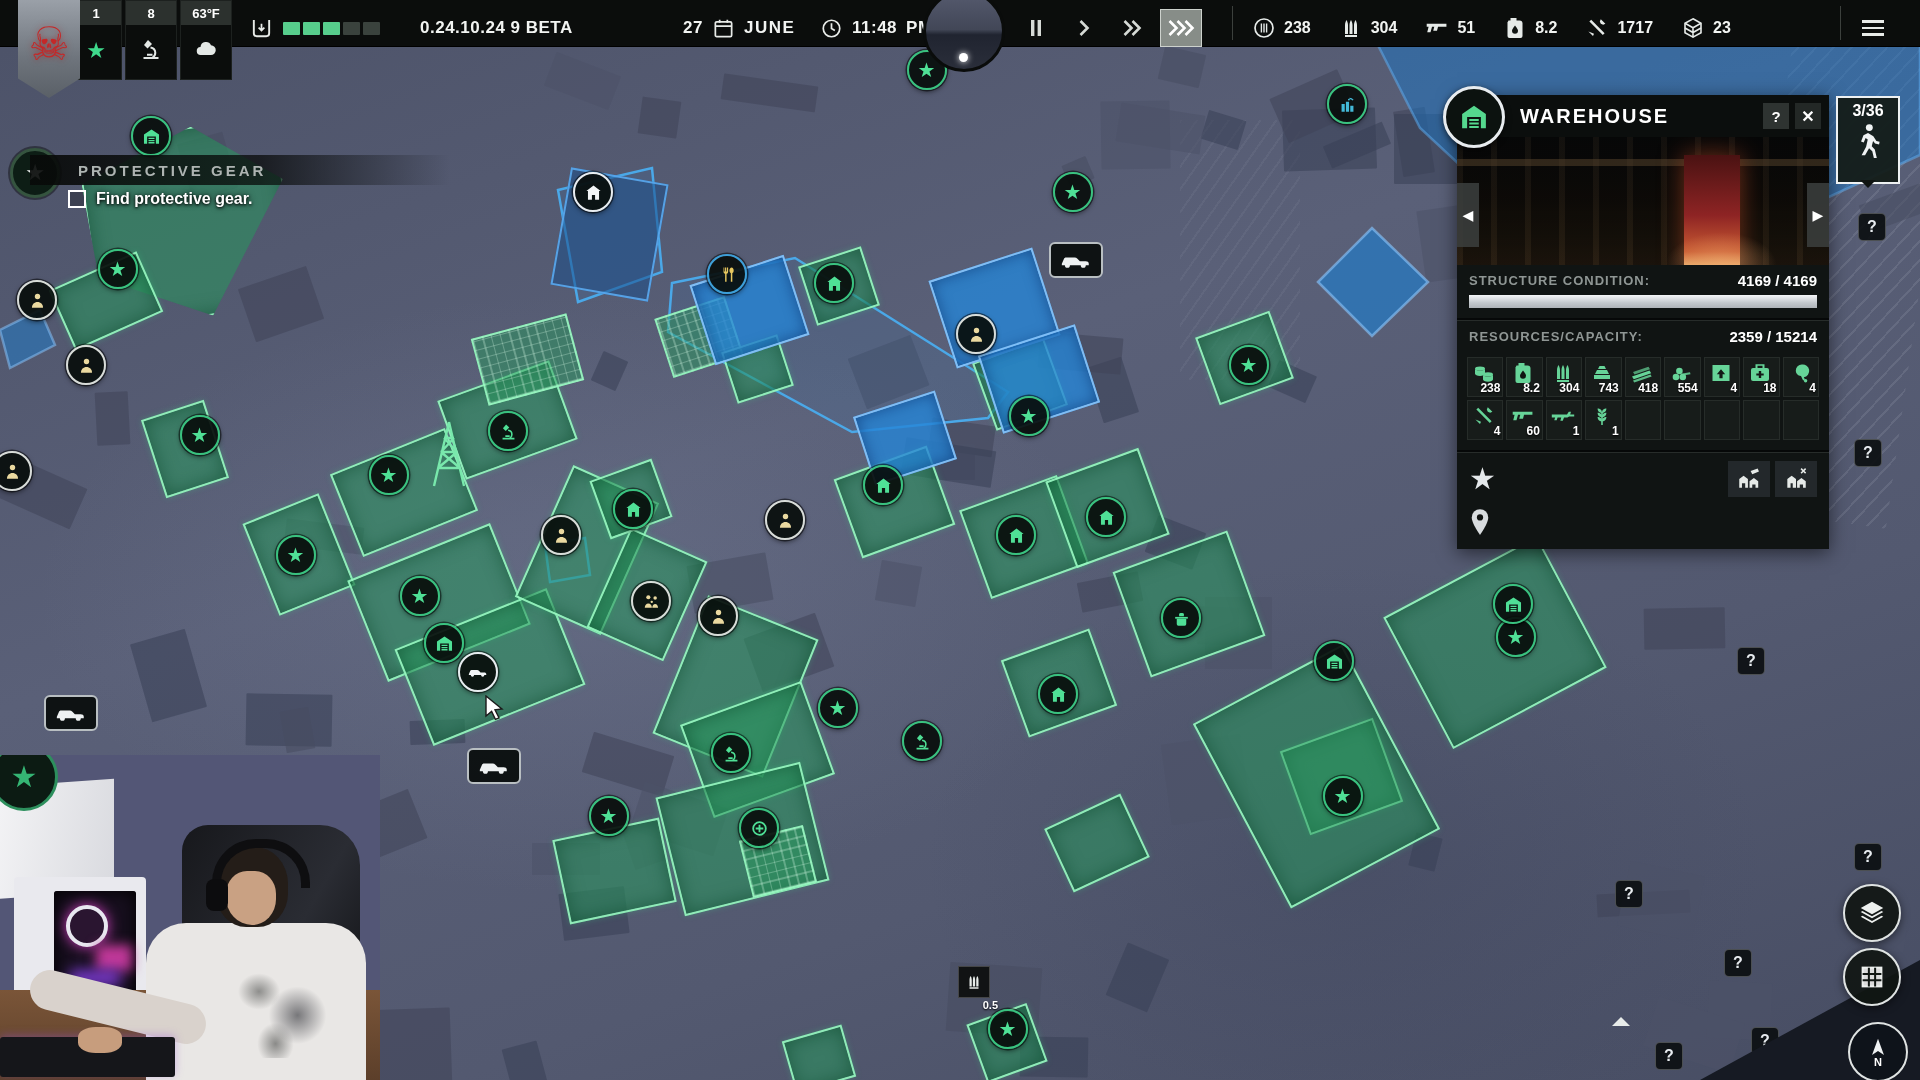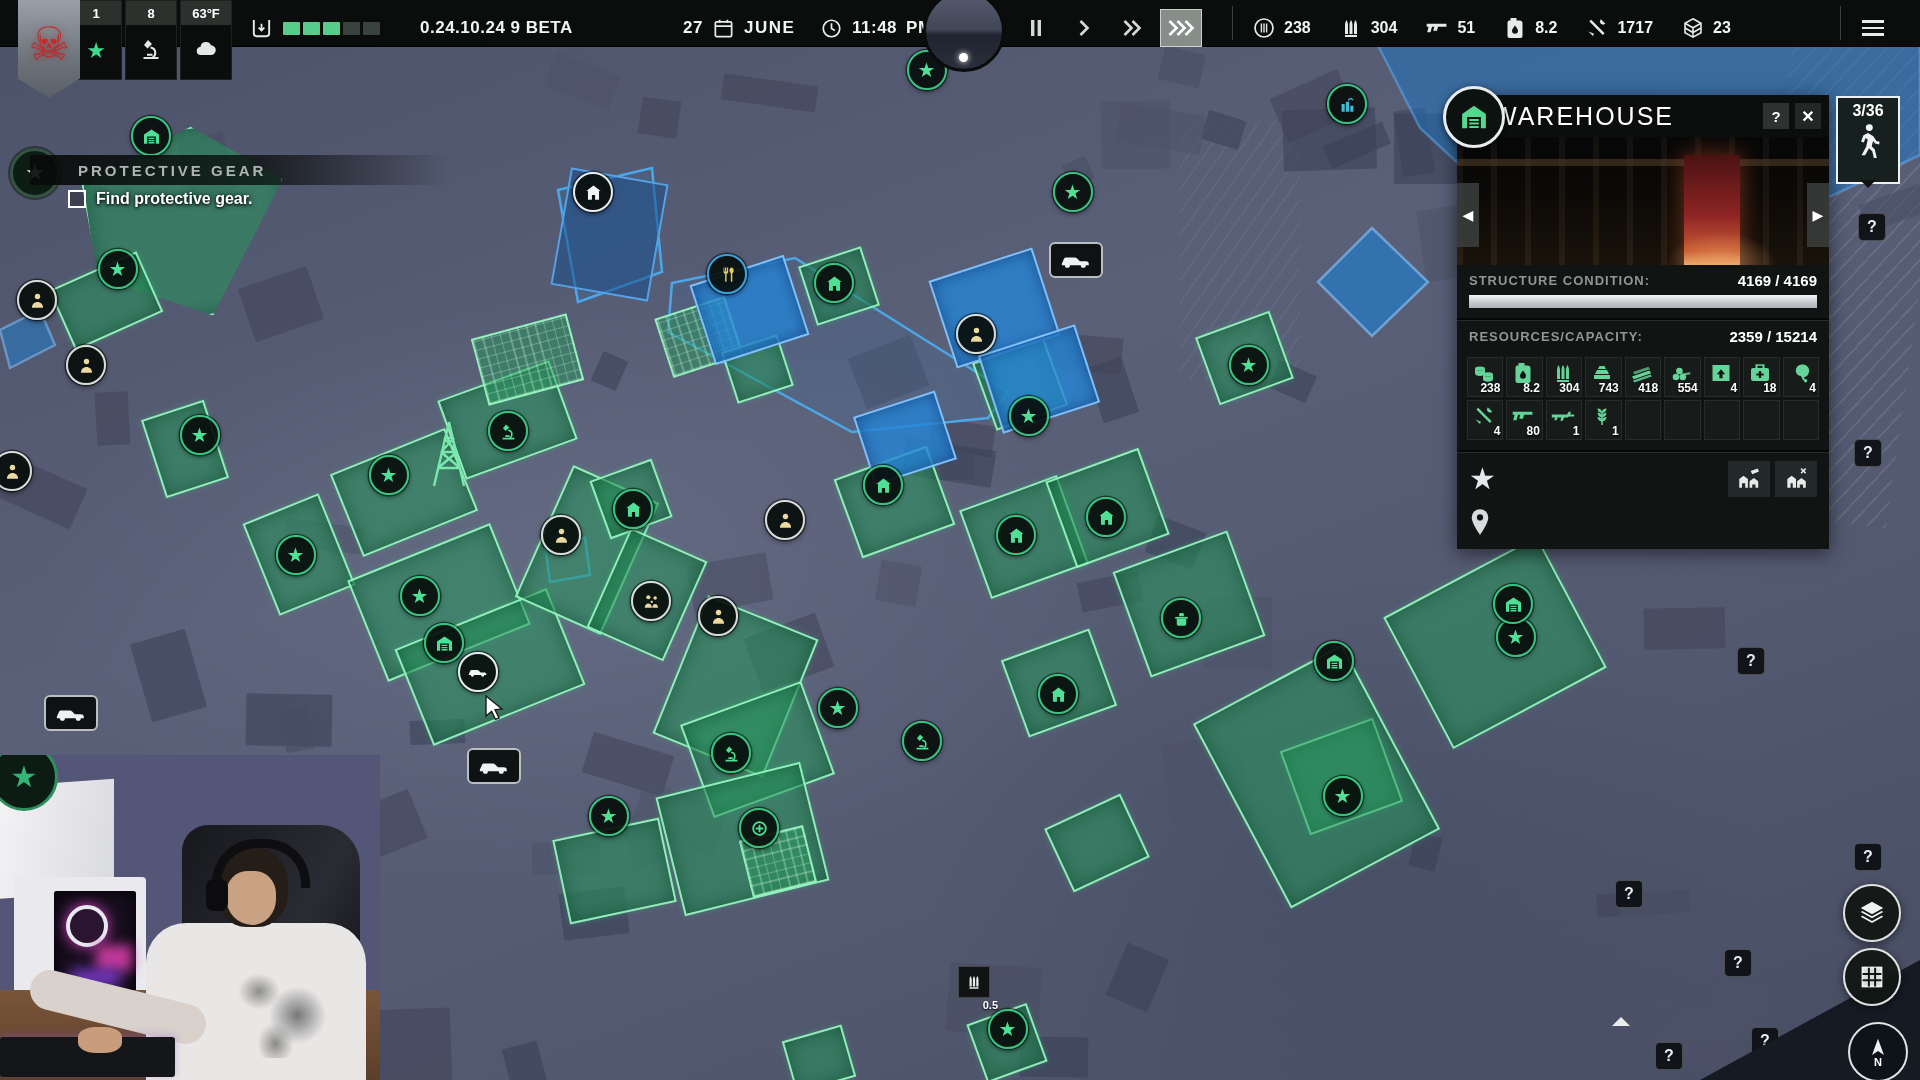--- a/index.html
+++ b/index.html
@@ -98,21 +98,21 @@
     display:flex;align-items:center;padding-left:48px;box-sizing:border-box;}
   #quest .qbar span{color:#aeb4b2;font-weight:bold;font-size:15px;letter-spacing:3px;}
   #quest .obj{position:absolute;left:68px;top:62px;display:flex;align-items:center;gap:10px;}
   #quest .cb{width:14px;height:14px;border:2px solid #fff;background:rgba(0,0,0,.25);cursor:pointer;}
   #quest .ol{color:#fff;font-weight:bold;font-size:16px;text-shadow:0 1px 3px #000,0 0 6px rgba(0,0,0,.8);}
 
   
   #panel{position:absolute;left:1457px;top:95px;width:372px;z-index:30;color:#e8ecea;
          background:#101413;box-shadow:0 4px 18px rgba(0,0,0,.55);}
   #panel .phead{position:relative;height:42px;background:#0b0e0d;display:flex;align-items:center;}
-  #panel .phead .title{margin-left:36px;font-size:25px;font-weight:normal;letter-spacing:2px;color:#fff;}
+  #panel .phead .title{margin-left:63px;font-size:20px;font-weight:bold;letter-spacing:2px;color:#fff;}
   .picon{position:absolute;left:-14px;top:-9px;width:56px;height:56px;border-radius:50%;
     background:#0c120f;border:3px solid #e8ecef;display:flex;align-items:center;justify-content:center;
     box-shadow:0 2px 6px rgba(0,0,0,.6);z-index:2;}
   .picon svg{width:30px;height:30px;color:#55d88e;}
   .sqbtn{width:26px;height:26px;background:#2e3331;color:#fff;display:flex;align-items:center;justify-content:center;
     font-weight:bold;font-size:15px;cursor:pointer;margin-left:6px;}
   .sqbtn.close{background:#232826;font-size:16px;}
   #photo{position:relative;height:128px;overflow:hidden;
     background:linear-gradient(180deg,#08090a 0%,#100d0a 45%,#1a140c 78%,#241a10 100%);}
   #photo .shelves{position:absolute;inset:0;
@@ -933,21 +933,21 @@
         <div class="cell"><span><svg viewBox="0 0 24 24" fill="currentColor">
               <path d="M13.8 3.5a6 6 0 00-6 6c0 3.1 2.2 5.2 5.2 5.6l2.1 4.4 1.9-.9-1.2-2.4a6 6 0 00-2-12.7z"></path>
               <circle cx="17.6" cy="19.8" r="1.7"></circle>
             </svg></span><span class="n">4</span></div>
         <div class="cell"><span><svg viewBox="0 0 24 24" fill="currentColor">
               <path d="M4.4 5.6l1.8-1.8 13.4 13.4-1.8 1.8z"></path>
               <path d="M15.8 3.2l4.6 4.6-2.2 1-2.4-1-1-2.4zM3.4 15.4l4.6 4.6 1-2.2-2.4-1z"></path>
             </svg></span><span class="n">4</span></div>
         <div class="cell"><span><svg viewBox="0 0 28 18" fill="currentColor">
               <path d="M2 4h23v3.6h-9.8L14 12.2H9.6l1.2-4.6H8.2L6.4 14H2.6L4.2 7.6H2z"></path>
-            </svg></span><span class="n">80</span></div>
+            </svg></span><span class="n">60</span></div>
         <div class="cell"><span><svg viewBox="0 0 30 14" fill="currentColor">
               <path d="M1 5h19l2.2-3.4h2.8L24 5h5v2.6h-6.4L20.5 9h-4.2L14.7 13h-3l1.1-4H8.2l-1.1 3.2h-3L5.2 9H1z"></path>
             </svg></span><span class="n">1</span></div>
         <div class="cell"><span><svg viewBox="0 0 24 24" fill="currentColor">
               <path d="M11.2 8h1.6v13h-1.6z"></path>
               <path d="M12 9c-3.2 0-4.4-2.2-4.4-4.4C9.8 4.6 12 5.8 12 9zM12 9c3.2 0 4.4-2.2 4.4-4.4C14.2 4.6 12 5.8 12 9zM12 13.2c-3.2 0-4.4-2.2-4.4-4.4 2.2 0 4.4 1.2 4.4 4.4zM12 13.2c3.2 0 4.4-2.2 4.4-4.4-2.2 0-4.4 1.2-4.4 4.4zM12 17.4c-3.2 0-4.4-2.2-4.4-4.4 2.2 0 4.4 1.2 4.4 4.4zM12 17.4c3.2 0 4.4-2.2 4.4-4.4-2.2 0-4.4 1.2-4.4 4.4z"></path>
             </svg></span><span class="n">1</span></div>
         <div class="cell"></div>
         <div class="cell"></div>
         <div class="cell"></div>

